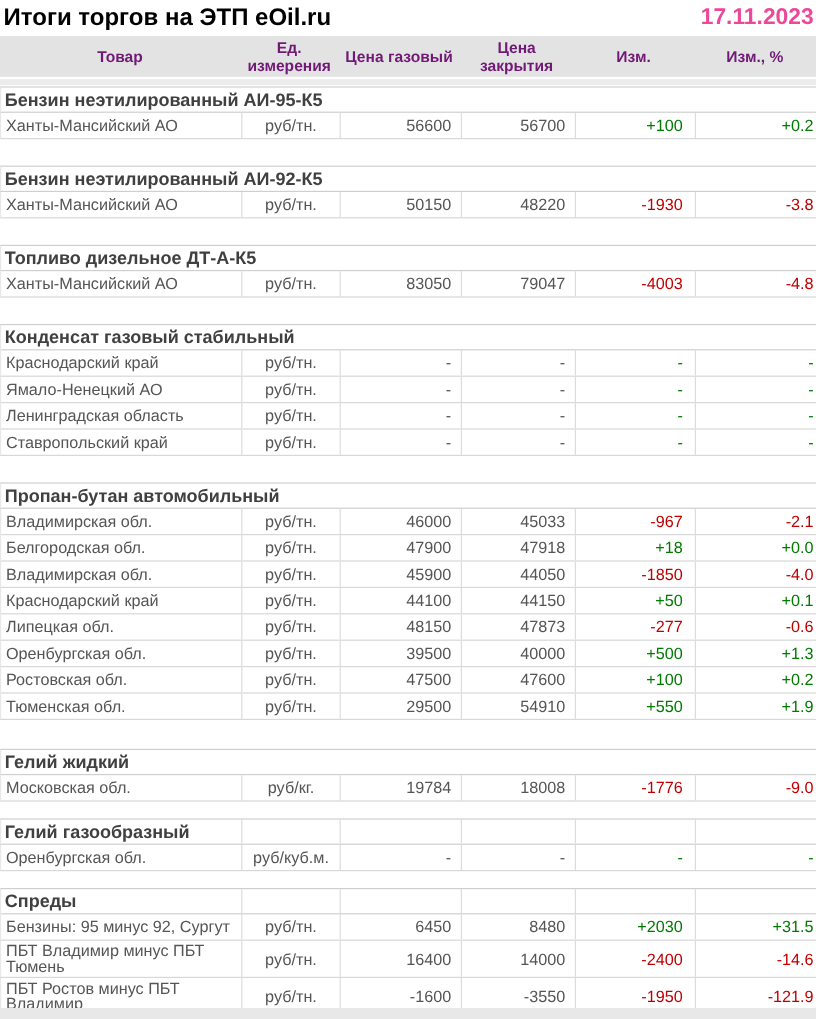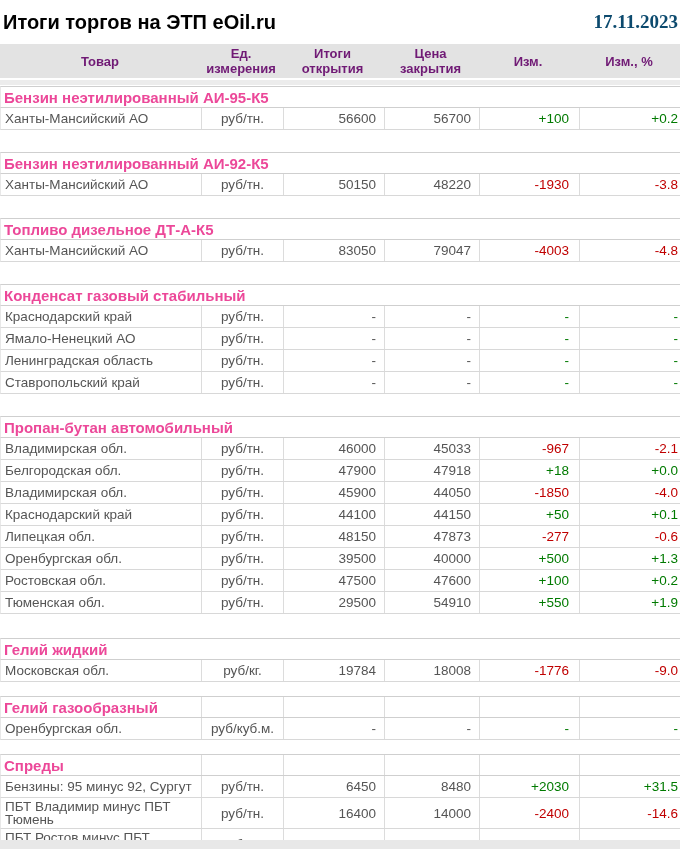--- a/index.html
+++ b/index.html
@@ -4,25 +4,25 @@
 <style>
   html, body { margin: 0; padding: 0; background: #fff; }
   #page {
     width: 680px; height: 849px; position: relative; overflow: hidden;
     background: #fff; font-family: "Liberation Sans", sans-serif;
     -webkit-font-smoothing: antialiased;
   }
 
   
   .titlebar {
-    height: 44px; display: flex; align-items: center;
+    height: 30px; display: flex; align-items: center;
     justify-content: space-between; padding: 0 2px 0 3px; box-sizing: border-box;
   }
   .title { font-size: 20px; font-weight: bold; color: #000; }
-  .date  { font-size: 19px; font-weight: bold; color: #0c4a6e; font-family: Liberation Serif, serif; }
+  .date  { font-size: 19px; font-weight: bold; color: #ec4899; }
 
   
   .colheaders {
     display: grid; grid-template-columns: 200px 82px 101px 95px 100px 102px;
     height: 34px; background: #e3e3e3;
   }
   .colheaders .h {
     display: flex; align-items: center; justify-content: center;
     text-align: center; font-size: 13px; font-weight: bold; color: #701a75;
     line-height: 15px; padding: 0 4px; box-sizing: border-box;
@@ -33,21 +33,21 @@
   #table-body { margin-top: 1px; }
   #table-body .section + .section { margin-top: 22px; }
   #table-body .section:nth-of-type(6) { margin-top: 24px; }
   #table-body .section:nth-of-type(7),
   #table-body .section:nth-of-type(8) { margin-top: 14px; }
 
   .section-header {
     min-height: 22px; box-sizing: border-box;
     border-top: 1px solid #cfcfcf; border-bottom: 1px solid #cfcfcf;
     display: flex; align-items: center;
-    font-size: 15px; font-weight: bold; color: #ec4899; padding-left: 3px;
+    font-size: 15px; font-weight: bold; color: #404040; padding-left: 3px;
     border-left: 1px solid #e8e8e8;
   }
   .section-header.grid {
     display: grid; grid-template-columns: 200px 82px 101px 95px 100px 102px;
     padding-left: 0;
   }
   .section-header.grid .sh-cell {
     display: flex; align-items: center; box-sizing: border-box;
     border-left: 1px solid #dcdcdc; min-height: 20px;
   }
@@ -83,21 +83,21 @@
 <div id="page">
 
   <div class="titlebar">
     <div class="title">Итоги торгов на ЭТП eOil.ru</div>
     <div class="date">17.11.2023</div>
   </div>
 
   <div class="colheaders">
     <div class="h">Товар</div>
     <div class="h">Ед. измерения</div>
-    <div class="h">Итоги открытия</div>
+    <div class="h">Цена газовый</div>
     <div class="h">Цена закрытия</div>
     <div class="h">Изм.</div>
     <div class="h">Изм., %</div>
   </div>
   <div class="header-strip"></div>
 
   <div id="table-body">
       <div class="section">
         <div class="section-header">Бензин неэтилированный АИ-95-К5</div>
         <div class="s-row trend-up">

